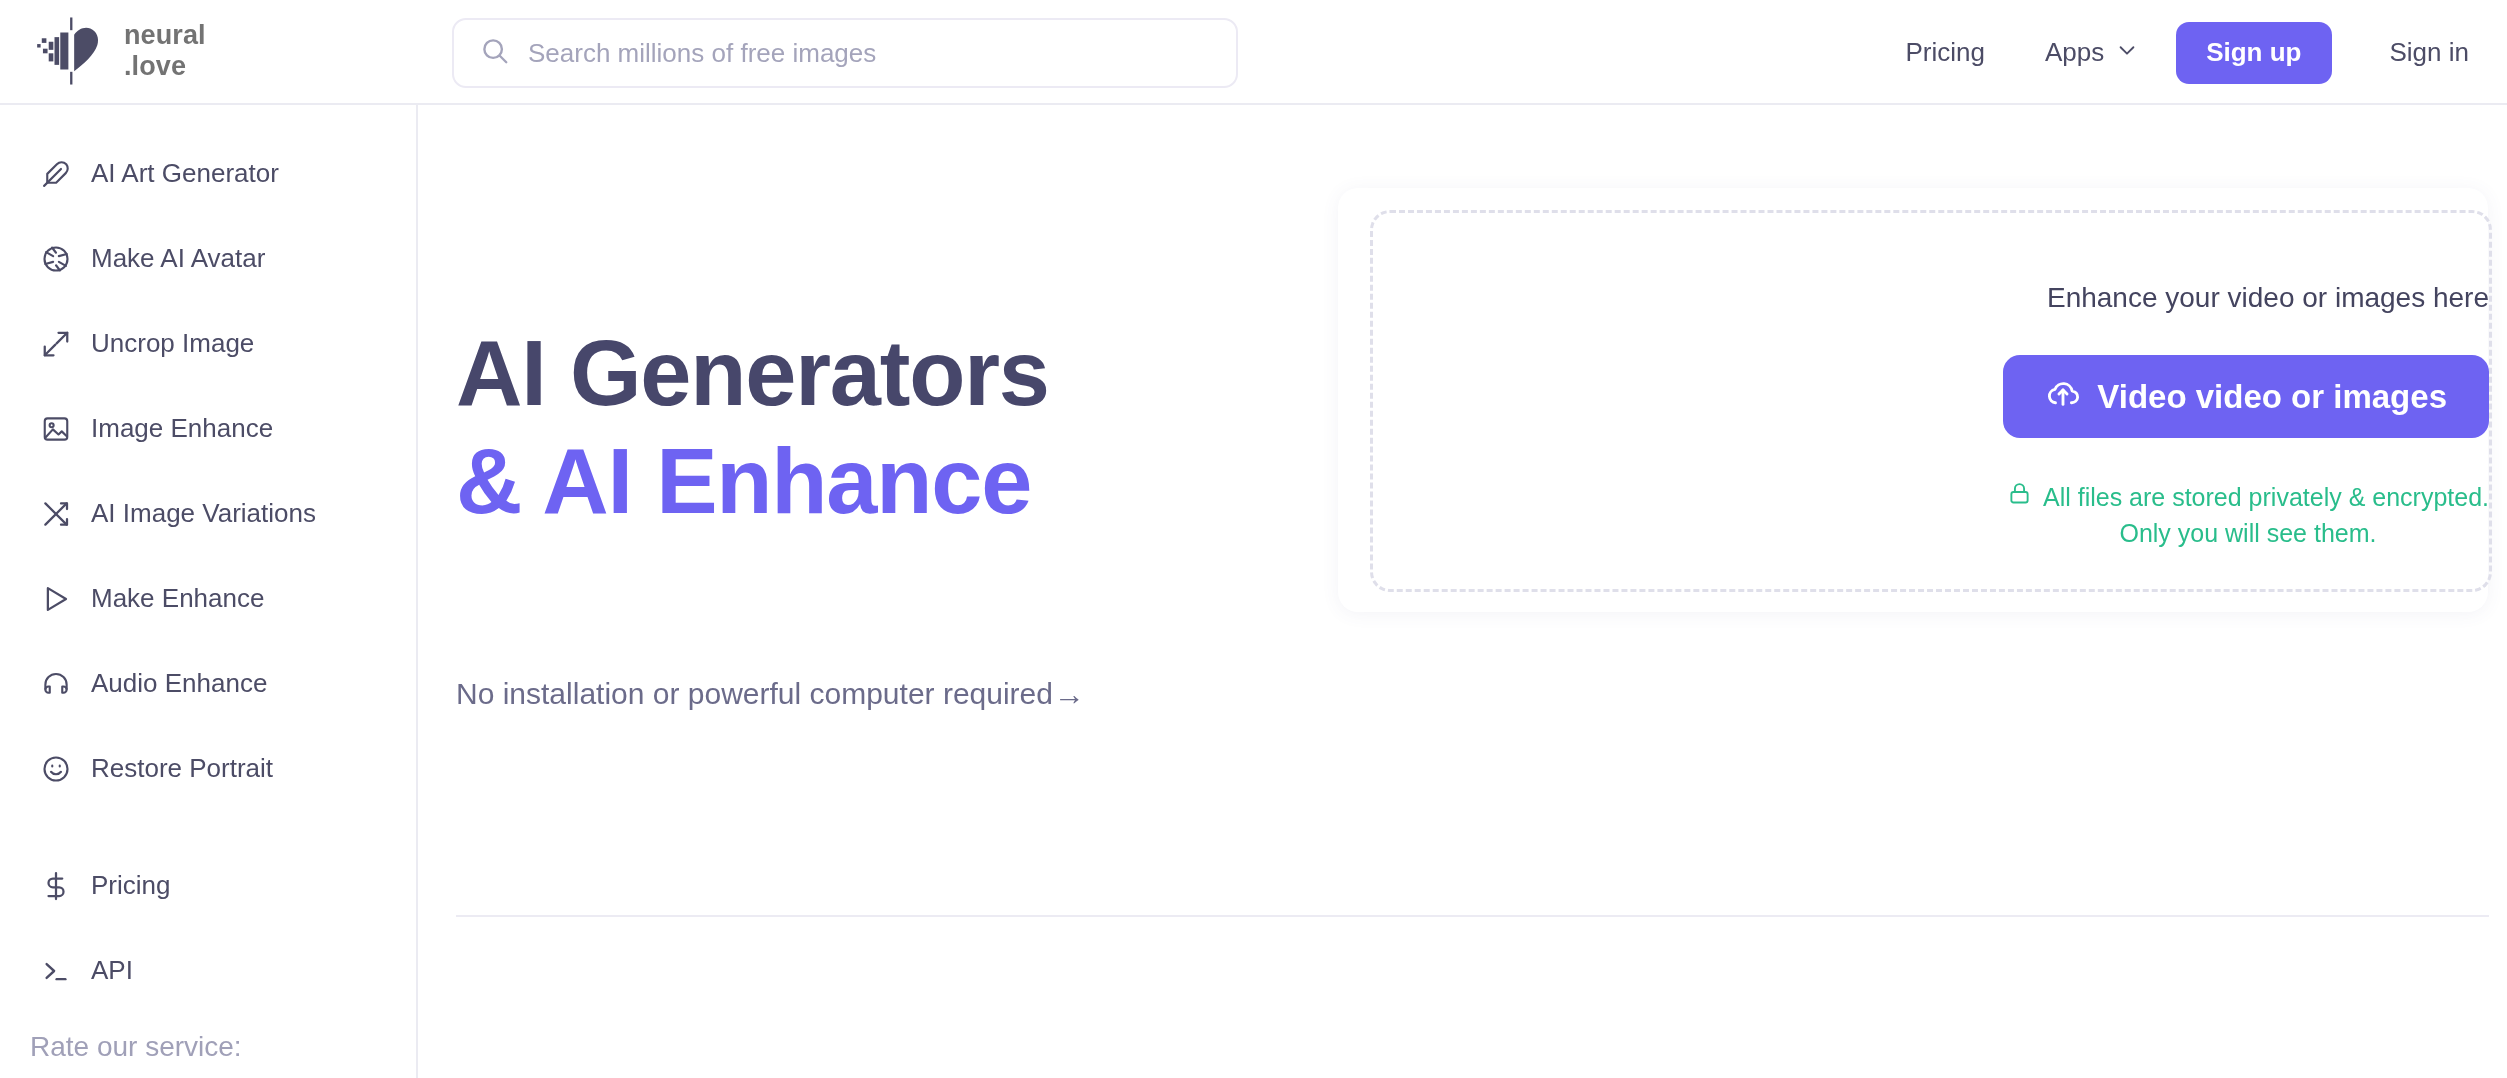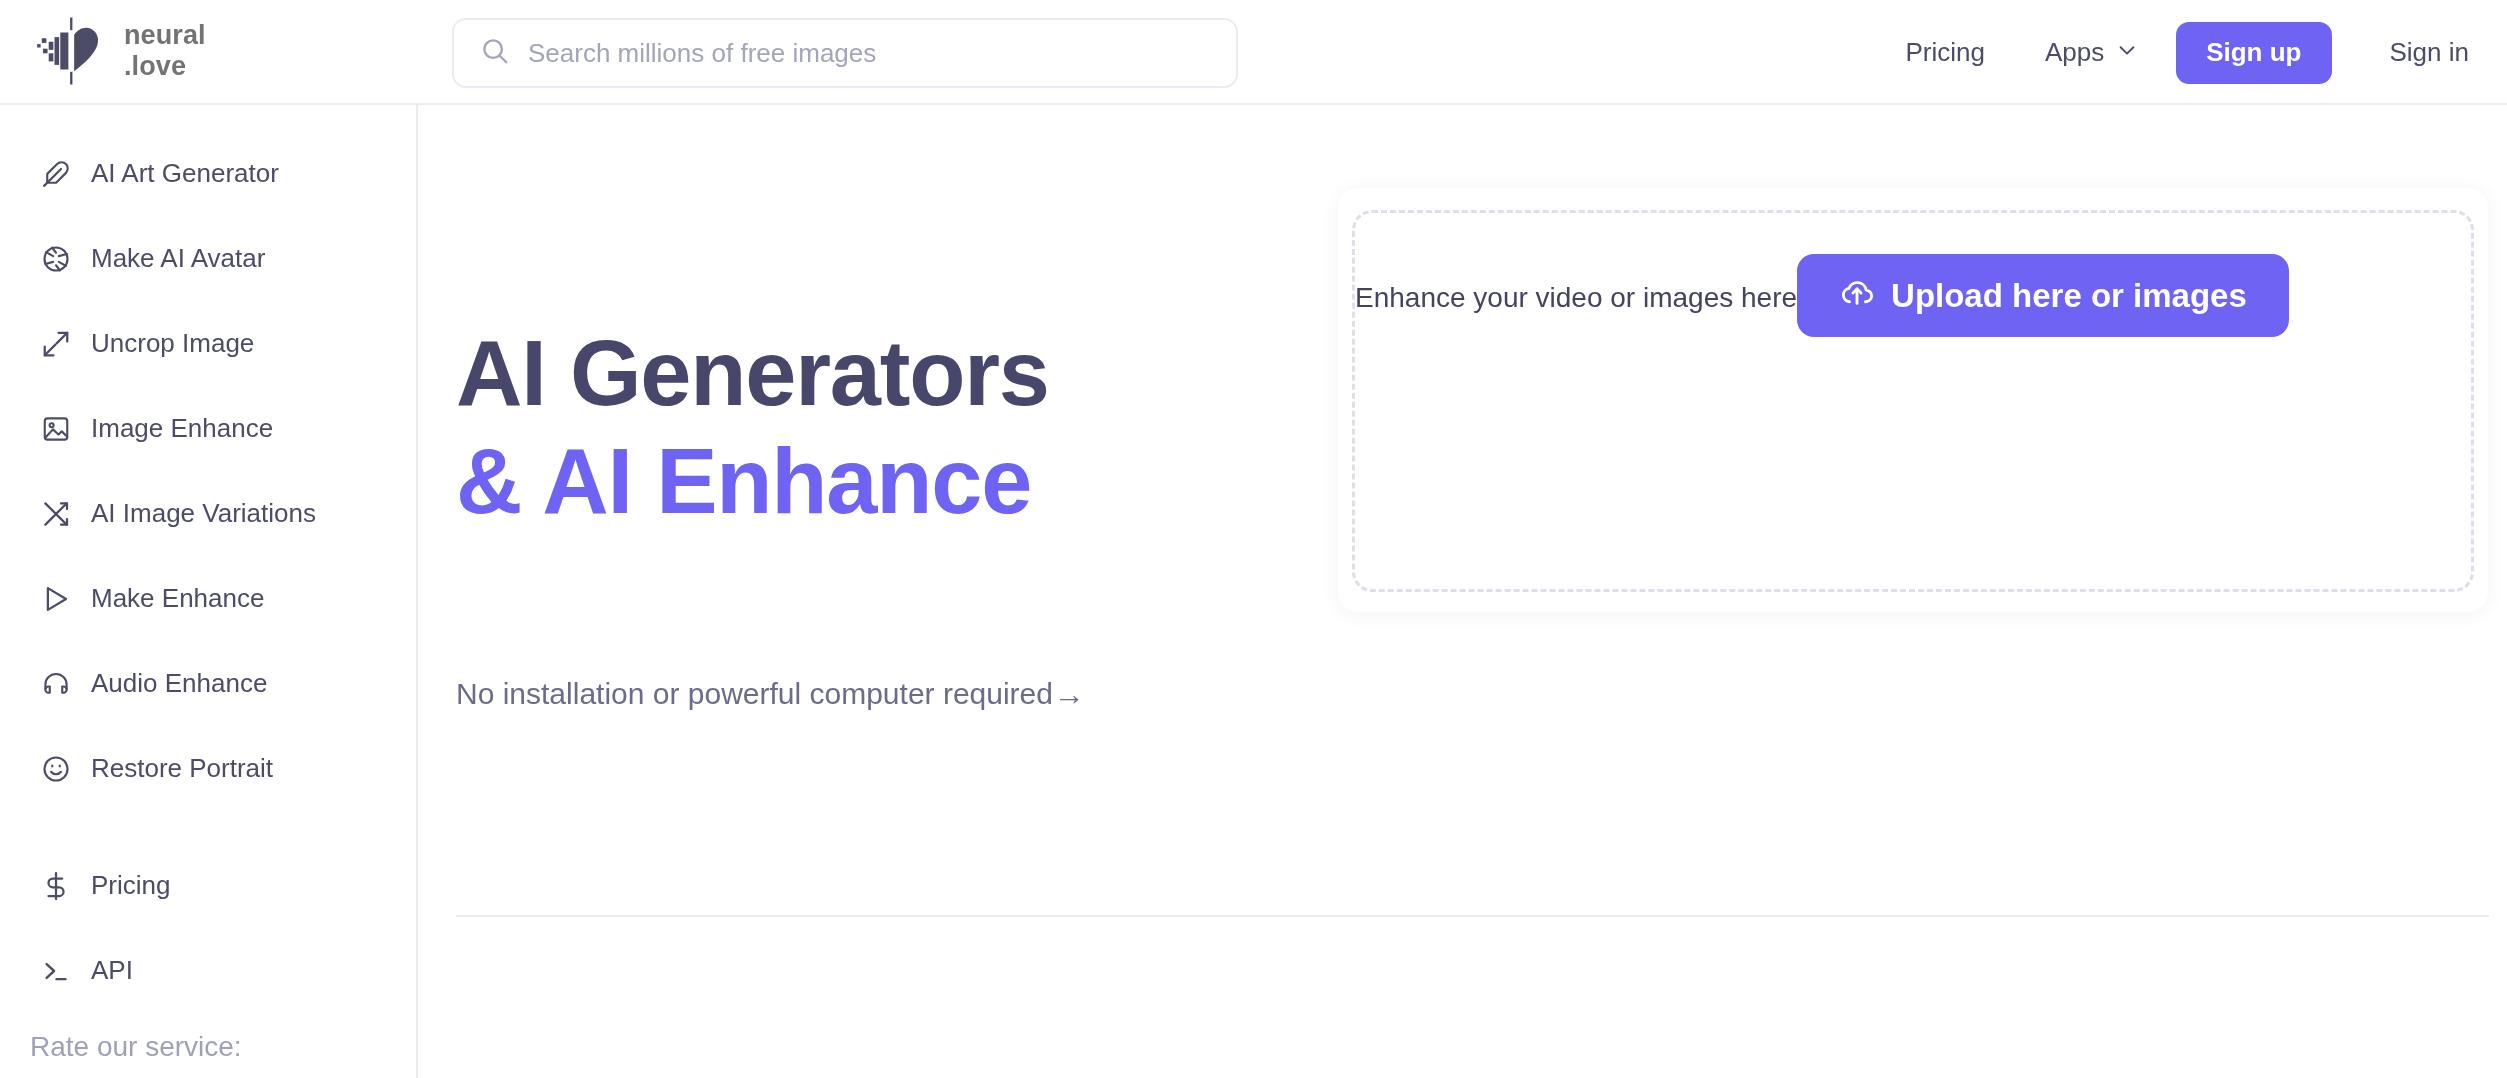--- a/index.html
+++ b/index.html
@@ -155,26 +155,26 @@
 
   
   .upload-card {
     position: absolute; left: 920px; top: 83px;
     width: 1150px; height: 424px;
     background: #ffffff;
     border-radius: 20px;
     box-shadow: 0 2px 18px rgba(90,90,140,.07);
   }
   .dropzone {
-    position: absolute; left: 14px; top: 22px;
+    position: absolute; left: 32px; top: 22px;
     width: 1122px; height: 382px;
     border: 3px dashed #dfdfea;
     border-radius: 20px;
-    display: flex; flex-direction: row;
-    align-items: flex-start;
+    display: flex; flex-direction: column;
+    align-items: flex-end;
     cursor: pointer;
   }
   .dz-title {
     margin-top: 69px;
     font-size: 28px;
     color: #44445f;
     white-space: nowrap;
   }
   .btn-upload {
     margin-top: 41px;
@@ -401,21 +401,33 @@
         <div class="dz-title">Enhance your video or images here</div>
 
         <button class="btn-upload">
           <span>
             <svg width="36" height="36" viewBox="0 0 24 24" fill="none" stroke="#ffffff" stroke-width="1.9" stroke-linecap="round" stroke-linejoin="round">
               <path d="M7 18.5A4.5 4.5 0 0 1 6.6 9.6a6 6 0 0 1 11.5 1.1A3.9 3.9 0 0 1 17.6 18.5"></path>
               <polyline points="9.3,12.7 12,10 14.7,12.7"></polyline>
               <line x1="12" y1="10" x2="12" y2="19.6"></line>
             </svg>
           </span>
-          <span>Upload here or images</span>
+          <span>Video video or images</span>
         </button>
 
+        <div class="privacy">
+          <div class="lock-row">
+            <span>
+              <svg width="25" height="25" viewBox="0 0 24 24" fill="none" stroke="#29bd8b" stroke-width="1.8" stroke-linecap="round" stroke-linejoin="round">
+                <rect x="4.2" y="10.6" width="15.6" height="10" rx="2"></rect>
+                <path d="M7.6 10.6V7.4a4.4 4.4 0 0 1 8.8 0v3.2"></path>
+              </svg>
+            </span>
+            <span>All files are stored privately &amp; encrypted.</span>
+          </div>
+          <div>Only you will see them.</div>
+        </div>
 
       </div>
     </div>
 
   </div>
 </div>
 
 </body></html>

